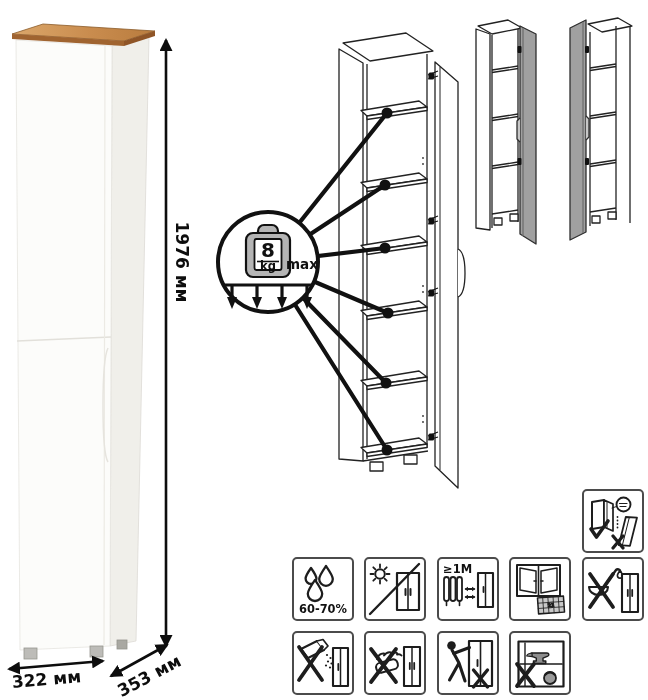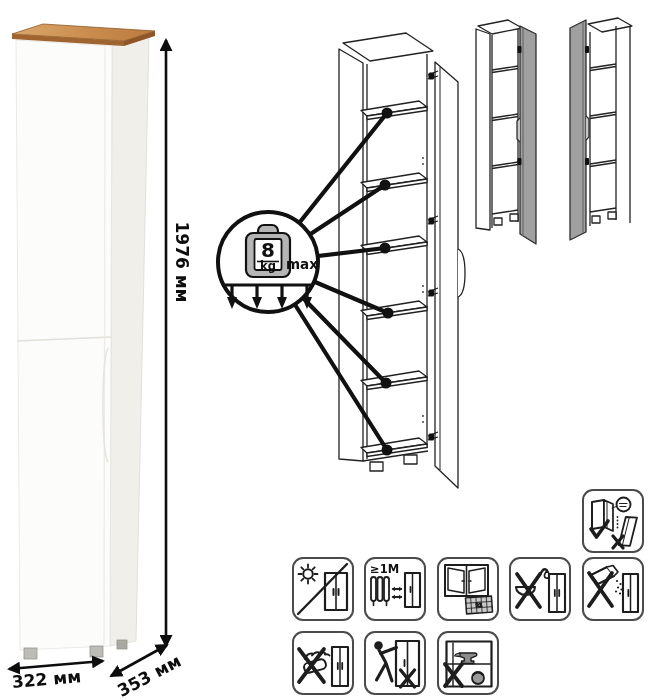--- a/index.html
+++ b/index.html
@@ -11,21 +11,21 @@
   .cw8{font-size:20px;font-weight:700;fill:#111;text-anchor:middle;}
   .cwkg{font-size:11.5px;font-weight:700;fill:#111;text-anchor:middle;}
   .cwmax{font-size:13.5px;font-weight:700;fill:#111;text-anchor:middle;}
   .t12{font-size:12.5px;font-weight:700;fill:#111;text-anchor:middle;}
   .t9{font-size:9px;font-weight:700;fill:#111;text-anchor:middle;}
   .t11{font-size:11.5px;font-weight:700;fill:#111;}
   .t4{font-size:4.6px;font-weight:700;fill:#111;text-anchor:middle;}
   .ln{stroke:#222;fill:#fff;stroke-width:1.3;stroke-linejoin:round;}
   .pic{stroke:#1d1d1d;fill:none;stroke-linecap:round;stroke-linejoin:round;}
   .cell{box-sizing:border-box;width:62px;height:64px;border:2.5px solid #4b4b4b;
-        border-radius:11px;background:#fff;display:flex;align-items:center;justify-content:center;}
+        border-radius:5px;background:#fff;display:flex;align-items:center;justify-content:center;}
   .cell svg{width:56px;height:58px;display:block;}
   .icon-grid{display:grid;grid-template-columns:repeat(5,62px);grid-auto-rows:64px;
              column-gap:10.4px;row-gap:10px;}
 </style>
 </head>
 <body>
 
 <div class="stage">
 
   <svg class="abs" style="left:0;top:0" width="220" height="700" viewBox="0 0 220 700">
@@ -240,20 +240,30 @@
         <g stroke-width="3.2">
             <line x1="28" y1="43" x2="38" y2="55"></line>
             <line x1="28" y1="55" x2="38" y2="43"></line>
           </g>
       </g>
     </svg>
   </div>
 
   <div class="icon-grid abs" style="left:292px;top:557px">
 
+    <div class="cell">
+      <svg viewBox="0 0 56 56">
+        <g class="pic" stroke-width="2.3">
+          <path d="M16 7c3.4 4.8 5.4 7.8 5.4 10.5a5.4 5.4 0 1 1-10.8 0C10.6 14.8 12.6 11.8 16 7z" fill="#fff"></path>
+          <path d="M31 5c4.3 6.2 6.8 9.7 6.8 13a6.8 6.8 0 1 1-13.6 0c0-3.3 2.5-6.8 6.8-13z" fill="#fff"></path>
+          <path d="M20 19c4.6 6.6 7.2 10.3 7.2 13.8a7.2 7.2 0 1 1-14.4 0c0-3.5 2.6-7.2 7.2-13.8z" fill="#fff"></path>
+        </g>
+        <text x="28" y="52" class="t12" textLength="48" lengthAdjust="spacingAndGlyphs">60-70%</text>
+      </svg>
+    </div>
 
 
     <div class="cell">
       <svg viewBox="0 0 56 56">
         <g class="pic">
           <circle cx="13" cy="13" r="4.8" stroke-width="2"></circle>
           <g stroke-width="1.8">
             <line x1="13" y1="3.5" x2="13" y2="6.5"></line>
               <line x1="13" y1="19.5" x2="13" y2="22.5"></line>
             <line x1="3.5" y1="13" x2="6.5" y2="13"></line>

